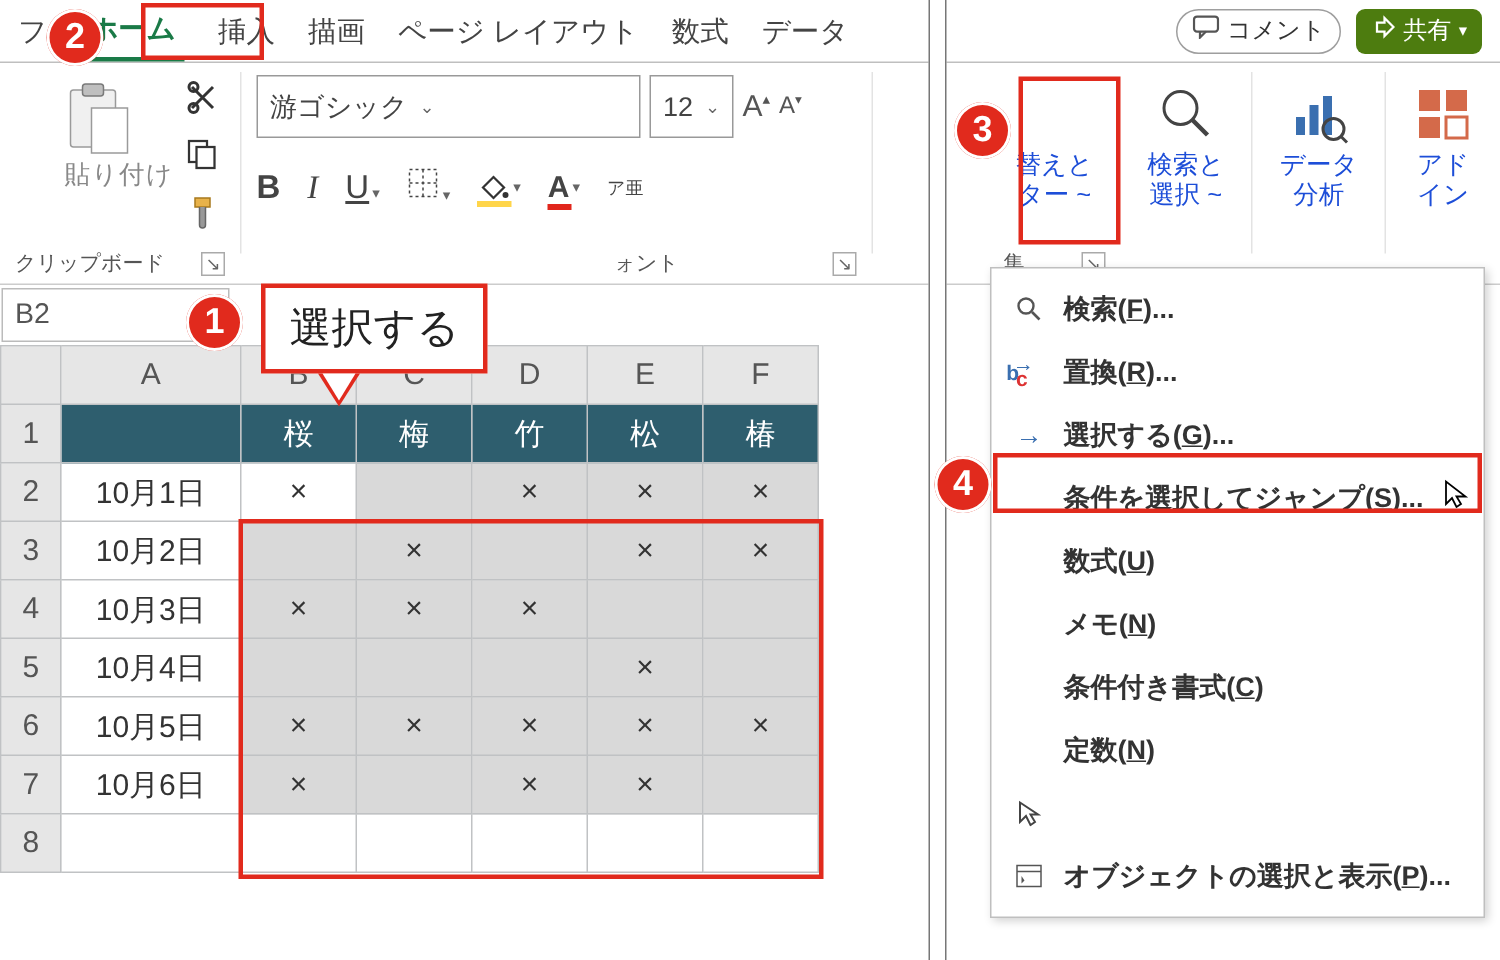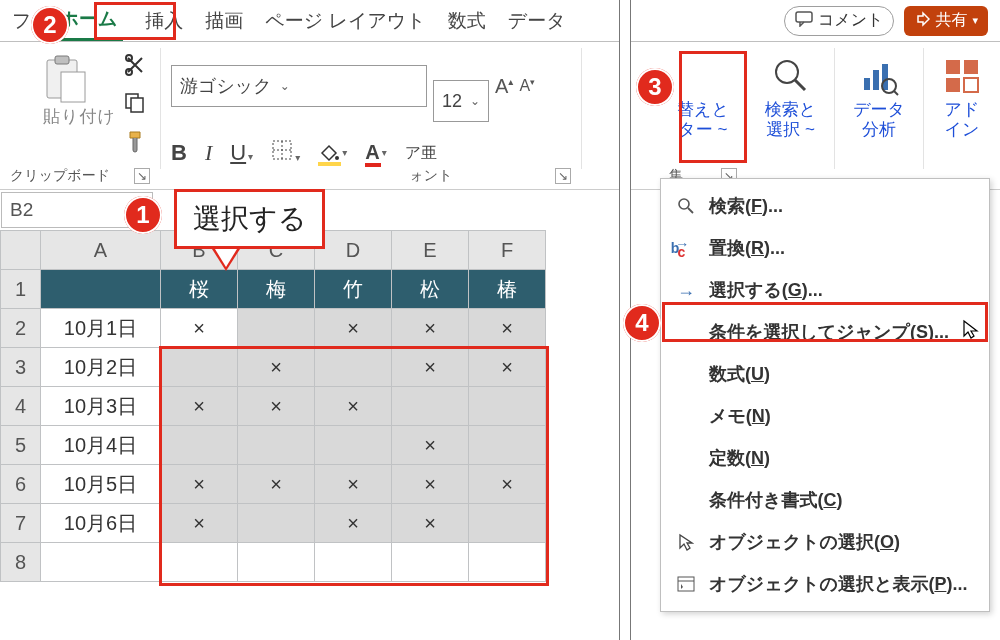--- a/index.html
+++ b/index.html
@@ -4,39 +4,39 @@
 <style>
   * { box-sizing: border-box; margin: 0; padding: 0; font-family: "Yu Gothic UI", "Meiryo", sans-serif; }
   body { background:#fff; width:1000px; height:640px; overflow:hidden; font-size:14px; color:#333; }
 
   
   .tabs { display:flex; align-items:center; height:42px; border-bottom:1px solid #bfbfbf; padding:0 12px; gap:22px; position:relative;}
   .tabs .tab { display:flex; align-items:center; height:100%; color:#444; font-size:19px; }
   .tabs .tab.home { color:#1a7a47; font-weight:700; border-bottom:3px solid #1a7a47; padding:0 6px; }
   .tabs .rightbtns { margin-left:auto; display:flex; gap:10px; align-items:center; }
   .pillbtn { border:1px solid #9e9e9e; border-radius:15px; height:30px; display:flex; align-items:center; padding:0 10px; gap:5px; font-size:16px;color:#333;}
-  .sharebtn { background:#c2410c; color:#fff; border:none; border-radius:6px;height:30px; display:flex;align-items:center;padding:0 10px; gap:5px; font-size:16px;}
+  .sharebtn { background:#4d7c0f; color:#fff; border:none; border-radius:6px;height:30px; display:flex;align-items:center;padding:0 10px; gap:5px; font-size:16px;}
   .sharebtn .caret{ font-size:11px; }
 
   
   .ribbon { display:flex; height:148px; border-bottom:1px solid #ccc; }
   .group { padding:8px 10px 4px 10px; display:flex; flex-direction:column; position:relative; }
   .group-sep { width:1px;background:#e3e3e3; margin:6px 0 20px 0;}
   .group-label { font-size:14px;color:#555; margin-top:auto; display:flex;align-items:center; gap:6px;}
   .group-label .lau{ margin-left:auto; font-size:12px;color:#666; border:1px solid #aaa; width:16px;height:16px; display:flex;align-items:center;justify-content:center;}
   .clipbig { display:flex; align-items:flex-start; gap:8px;margin-left:33px; }
   .pasteicon { width:46px;height:50px; margin-top:4px; }
   .pasteicon .back{ fill:#f0f0f0; stroke:#9a9a9a;}
   .paste-col{ display:flex;flex-direction:column;gap:10px; margin-top:4px; font-size:22px; color:#444;}
   .paste-lbl{ font-size:17px;color:#888; letter-spacing:1px; margin-top:-2px;}
 
   .fontgroup-top{ display:flex; align-items:center; gap:6px; }
   .combo{ border:1px solid #999; background:#fff; height:42px; display:flex; align-items:center; padding:0 8px; font-size:18px; color:#444;}
   .combo .caret{ margin-left:8px;font-size:12px;color:#666;}
-  .fontsz{ width:56px; justify-content:space-between;margin-top:30px;}
+  .fontsz{ width:56px; justify-content:space-between;}
   .fa{ font-size:20px;color:#555;}
   .fontgroup-bot{ display:flex; align-items:center; gap:18px; margin-top:16px; font-size:22px; color:#444; height:34px;}
   .underA{ position:relative; display:inline-flex; align-items:center;}
   .underA .bar{ position:absolute; bottom:-3px; left:0; right:6px; height:4px; }
   .tinycaret{ font-size:10px;color:#666; margin-left:2px;}
 
   .edgroup{ display:flex;flex-direction:column;align-items:center; gap:4px; padding:6px 8px 0 8px;}
   .edgroup .biglabel{ font-size:17px;color:#1d4ed8; line-height:1.2; text-align:center;}
   .edgroup svg{ width:40px;height:40px;}
 
@@ -183,21 +183,21 @@
             <circle cx="19" cy="15" r="2" fill="#333"></circle>
           </svg>
         <span class="bar" style="background:#ffd54a"></span>
           <span class="tinycaret">▾</span>
       </span>
       <span class="underA">
         <span style="font-size:20px;font-weight:700">A</span>
         <span class="bar" style="background:#e1261c"></span>
           <span class="tinycaret">▾</span>
       </span>
-      <span style="font-size:16px;line-height:1">ア亜</span>
+      <span style="font-size:12px;line-height:1">ア亜</span>
     </div>
     <div class="group-label" style="justify-content:center;position:relative">
       <span style="margin-left:120px">ォント</span>
       <span class="lau" style="position:absolute;right:0">↘</span>
     </div>
   </div>
   <div class="group-sep"></div>
 
   <div class="ribR">
     <div class="group" style="padding-top:52px">
@@ -375,33 +375,32 @@
   <div class="dditem">
     <span class="mi"></span>
     <span><span>数式(</span><span class="uchar">U</span><span>)</span></span>
   </div>
   <div class="dditem">
     <span class="mi"></span>
     <span><span>メモ(</span><span class="uchar">N</span><span>)</span></span>
   </div>
   <div class="dditem">
     <span class="mi"></span>
+    <span><span>条件付き書式(</span><span class="uchar">C</span><span>)</span></span>
+  </div>
+  <div class="dditem">
+    <span class="mi"></span>
     <span><span>定数(</span><span class="uchar">N</span><span>)</span></span>
-  </div>
-  <div class="dditem">
-    <span class="mi"></span>
-    <span><span>条件付き書式(</span><span class="uchar">C</span><span>)</span></span>
   </div>
   <div class="dditem">
     <span class="mi">
         <svg width="16" height="18" viewBox="0 0 16 18">
           <path d="M2 2 L2 15 L6 11 L9 17 L12 15 L9 10 L14 10 Z" fill="none" stroke="#444" stroke-width="1.3"></path>
         </svg>
       </span>
-    <span><span>オブジェクトの選択(</span><span class="uchar">O</span><span>)</span></span>
   </div>
   <div class="dditem">
     <span class="mi">
         <svg width="18" height="16" viewBox="0 0 18 16">
           <rect x="1" y="1" width="16" height="14" fill="none" stroke="#555"></rect>
           <line x1="1" y1="5" x2="17" y2="5" stroke="#555"></line>
           <path d="M4 8 L4 13 L6 11 Z" fill="#555"></path>
         </svg>
       </span>
     <span><span>オブジェクトの選択と表示(</span><span class="uchar">P</span><span>)...</span></span>

